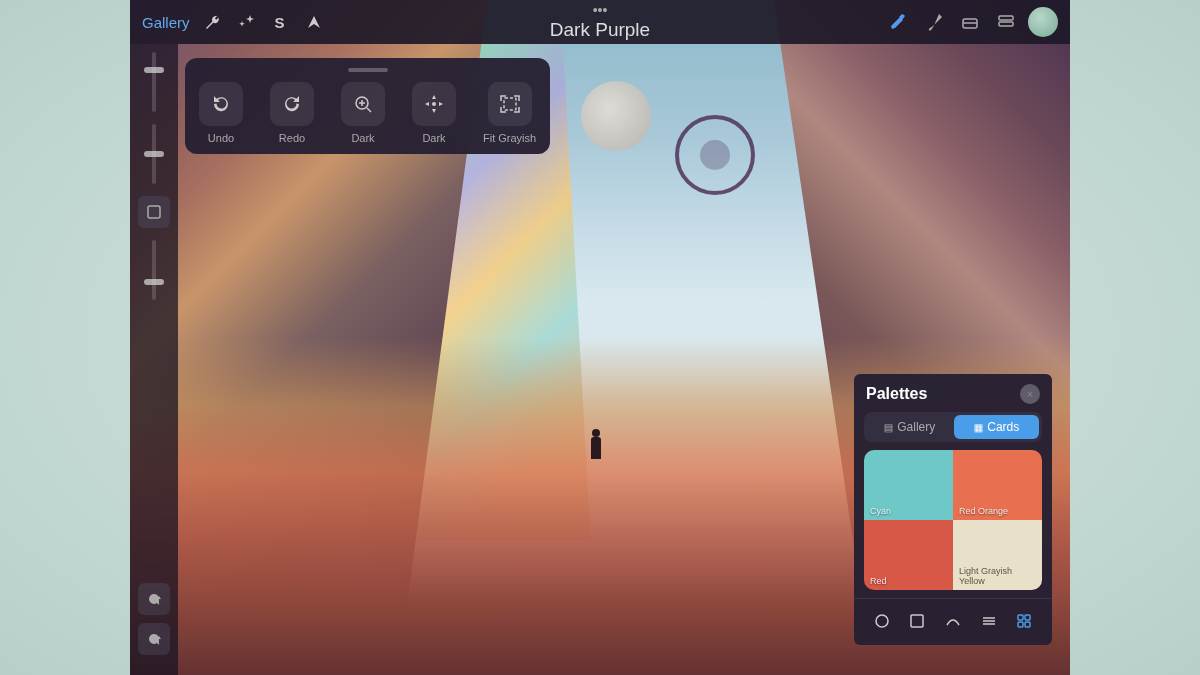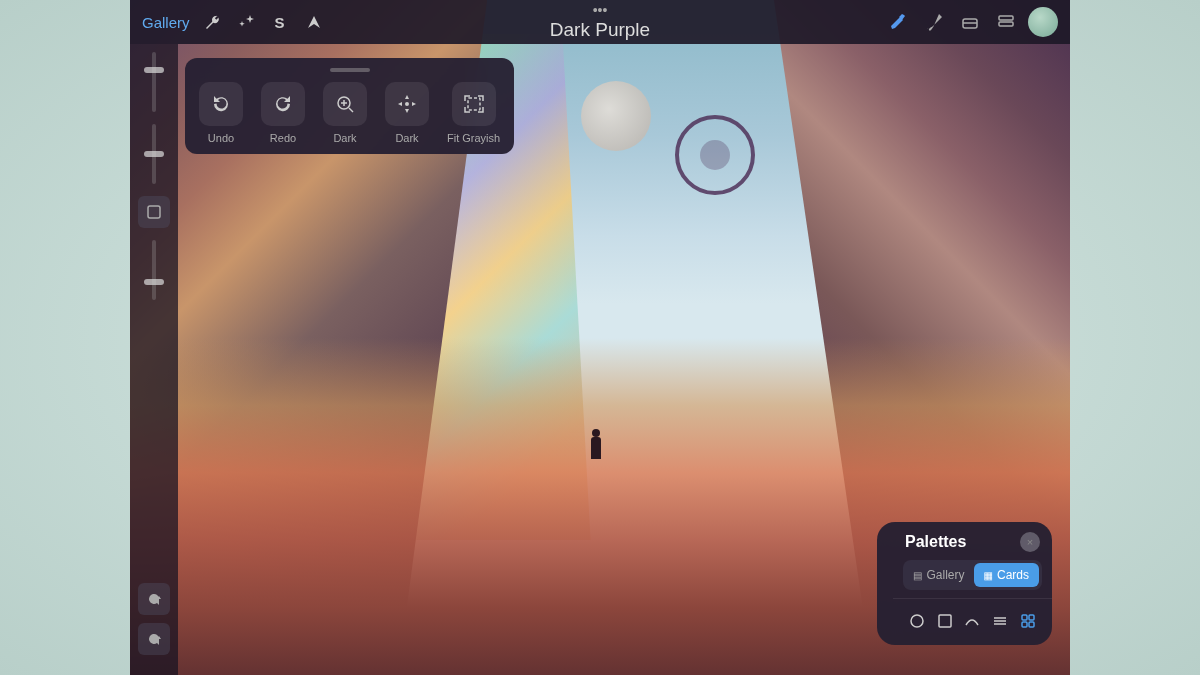--- a/index.html
+++ b/index.html
@@ -335,21 +335,21 @@
     .actions-popup-handle {
       width: 40px;
       height: 4px;
       background: rgba(180,180,180,0.4);
       border-radius: 2px;
       margin: 0 auto 10px;
     }
 
     .actions-row {
       display: flex;
-      gap: 18px;
+      gap: 27px;
       align-items: flex-start;
     }
 
     .action-item {
       display: flex;
       flex-direction: column;
       align-items: center;
       gap: 6px;
       cursor: pointer;
     }
@@ -370,27 +370,26 @@
       color: #aaa;
       font-size: 11px;
       text-align: center;
     }
 
     
     .palettes-panel {
       position: absolute;
       bottom: 30px;
       right: 18px;
-      width: 175px;
+      width: 198px;
       background: rgba(38, 32, 50, 0.97);
-      border-radius: 18px;
+      border-radius: 6px;
       overflow: hidden;
       z-index: 200;
       backdrop-filter: blur(12px);
-      padding-left: 16px;
     }
 
     .palettes-header {
       display: flex;
       align-items: center;
       justify-content: space-between;
       padding: 10px 12px 8px;
     }
 
     .palettes-title {
@@ -668,20 +667,34 @@
       <div class="palette-tab">
         <span class="palette-tab-icon">▤</span>
         <span>Gallery</span>
       </div>
       <div class="palette-tab active">
         <span class="palette-tab-icon">▦</span>
         <span>Cards</span>
       </div>
     </div>
 
+    <div class="palette-colors-grid">
+      <div class="palette-color-card" style="background:#6ec8c8;">
+        <span class="palette-color-label">Cyan</span>
+      </div>
+      <div class="palette-color-card" style="background:#e87050;">
+        <span class="palette-color-label">Red Orange</span>
+      </div>
+      <div class="palette-color-card" style="background:#d85848;">
+        <span class="palette-color-label">Red</span>
+      </div>
+      <div class="palette-color-card" style="background:#e8e0c8;">
+        <span class="palette-color-label" style="color: rgba(80,70,50,0.9); text-shadow: none;">Light Grayish Yellow</span>
+      </div>
+    </div>
 
     <div class="palettes-bottom-tools">
       <div class="bottom-tool-btn">
         <svg width="16" height="16" viewBox="0 0 16 16" fill="none" stroke="#ccc" stroke-width="1.5">
             <circle cx="8" cy="8" r="6"></circle>
           </svg>
       </div>
       <div class="bottom-tool-btn">
         <svg width="16" height="16" viewBox="0 0 16 16" fill="none" stroke="#ccc" stroke-width="1.5">
             <rect x="2" y="2" width="12" height="12" rx="1"></rect>

